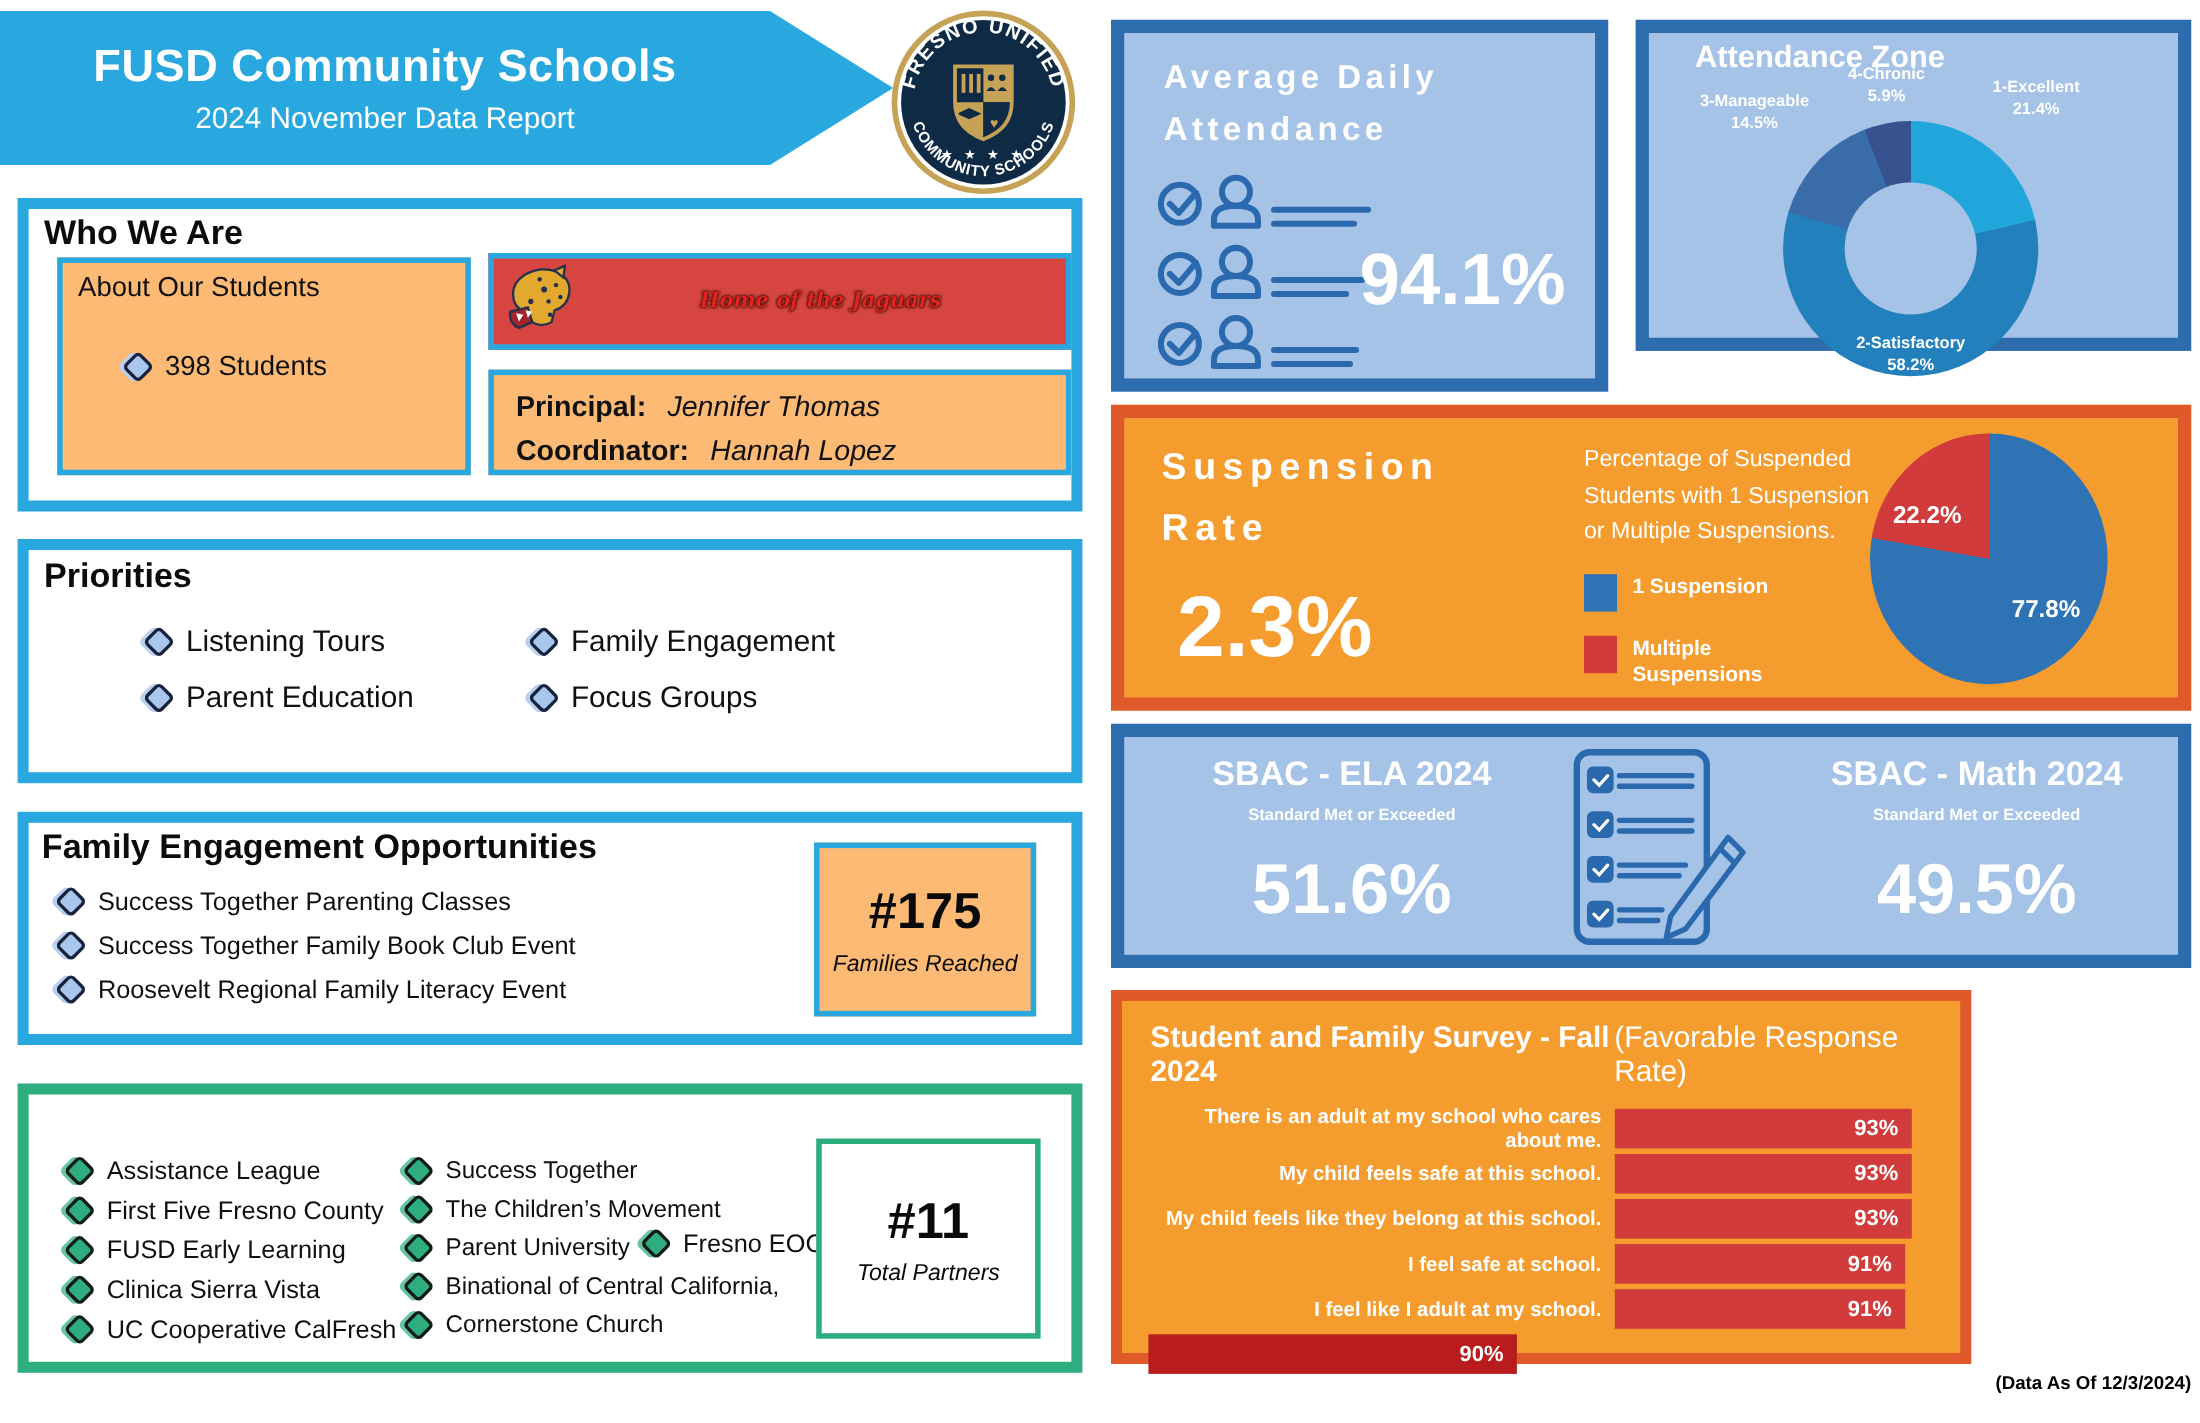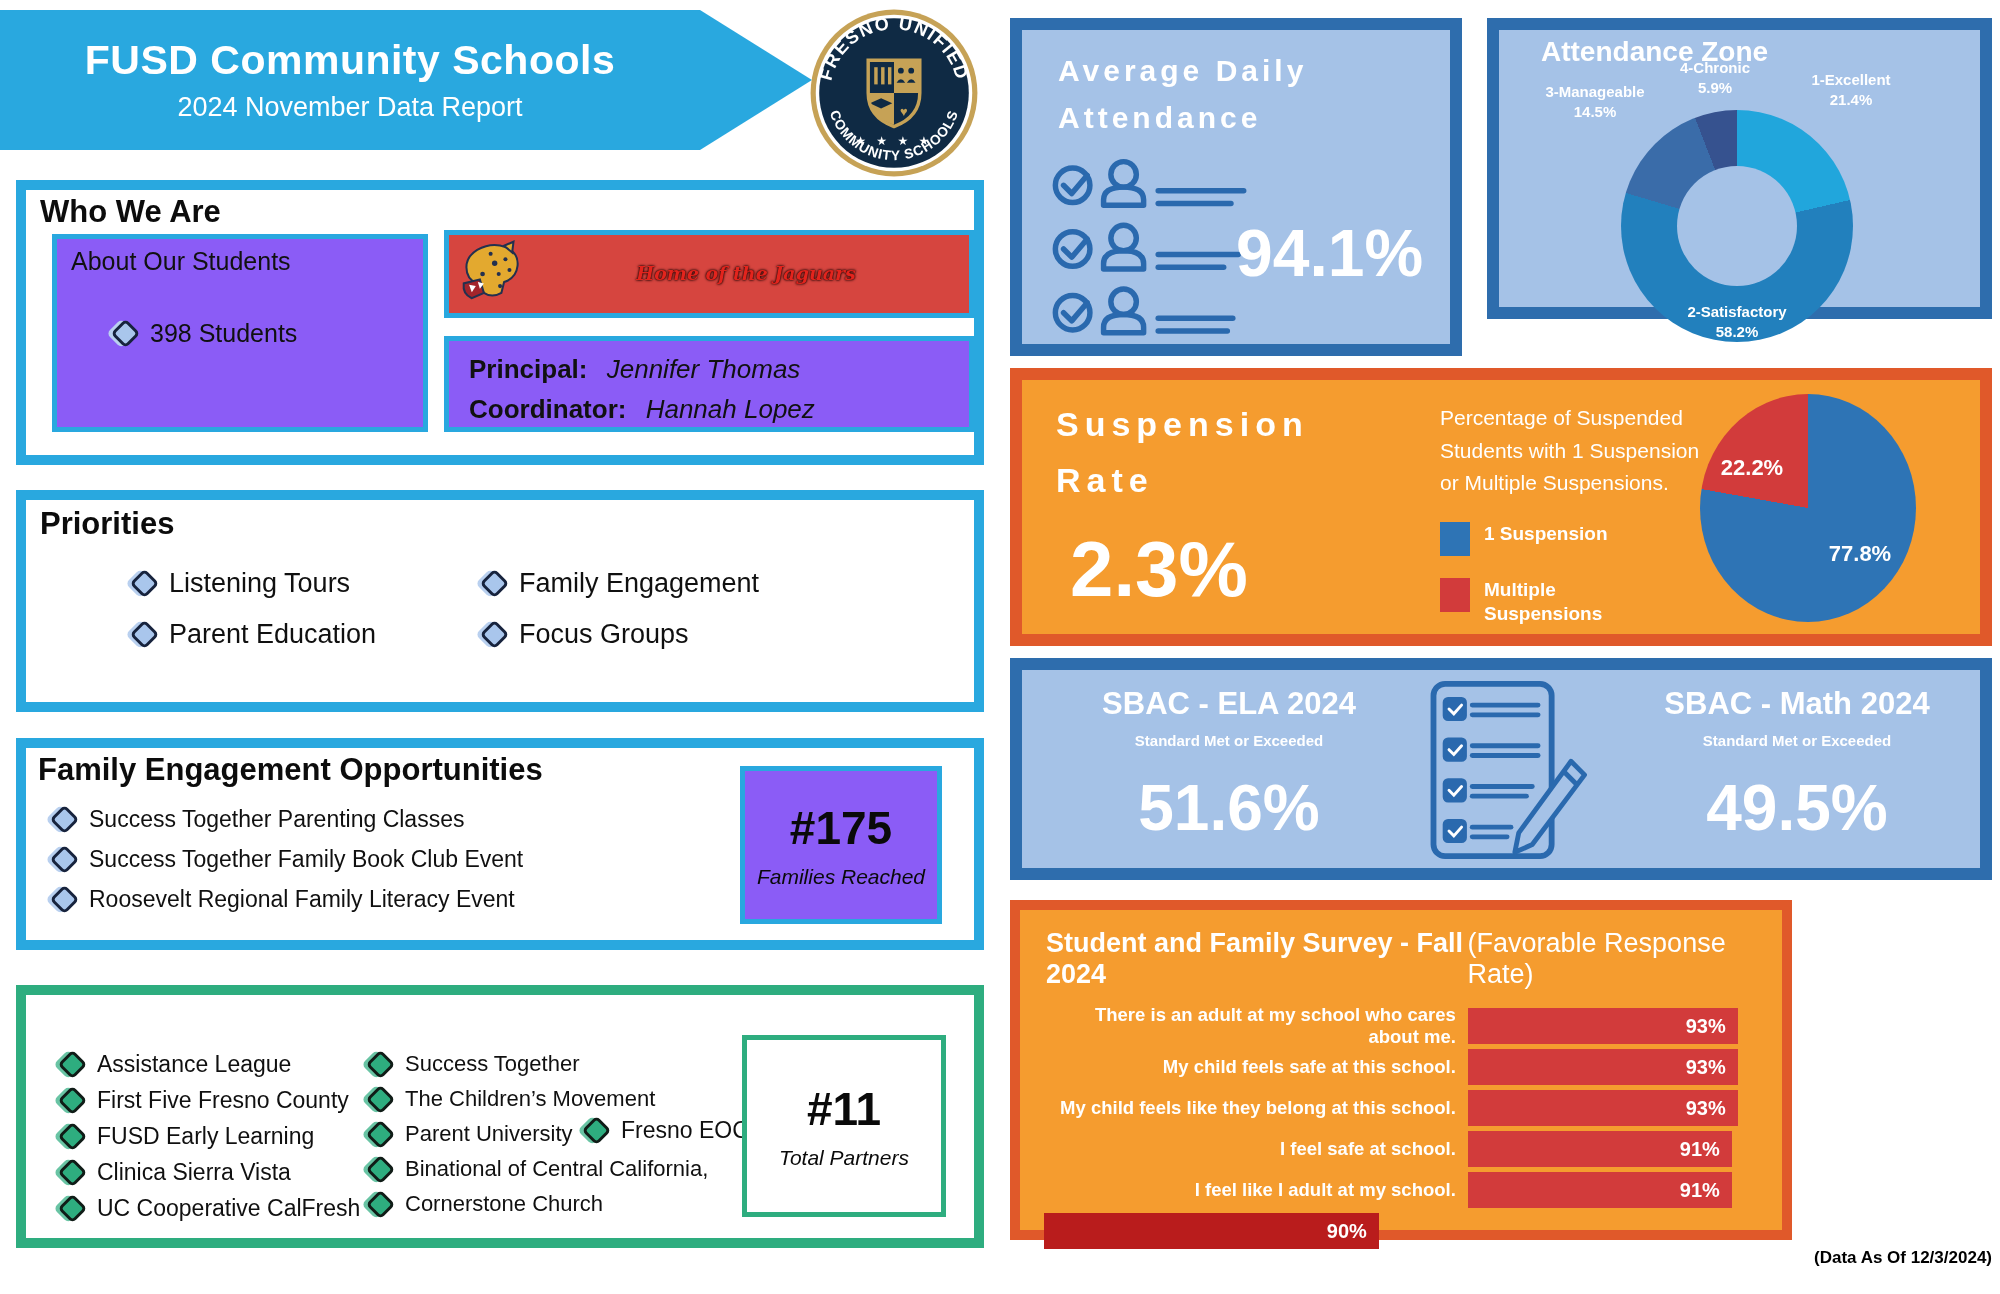--- a/index.html
+++ b/index.html
@@ -14,21 +14,21 @@
   .banner-tip { left:700px; top:10px; width:0; height:0;
     border-top:70px solid transparent; border-bottom:70px solid transparent; border-left:112px solid #29A8DF; }
   .banner-title { color:#fff; font-size:41px; font-weight:800; letter-spacing:.5px; }
   .banner-sub { color:#fff; font-size:27px; margin-top:8px; }
   .seal { left:808px; top:7px; width:172px; height:172px; }
 
   
   .lpanel { background:#fff; border:10px solid #29A8DF; }
   .gpanel { background:#fff; border:10px solid #2EAD7F; }
   .panel-title { font-size:31px; font-weight:800; color:#0c0c0c; }
-  .innerbox-b { border:5px solid #29A8DF; background:#8b5cf6; }
+  .innerbox-b { border:5px solid #29A8DF; background:#fdba74; }
   .innerbox-g { border:5px solid #2EAD7F; background:#fff; }
 
   .li-row { display:flex; align-items:center; gap:14px; }
   .diamond { width:21px; height:21px; transform:rotate(45deg); border-radius:5px; flex:0 0 21px; }
   .diamond.blue { background:#A9C6EC; border:3px solid #17233d; box-shadow:-3px 3px 0 #b9d0ef; }
   .diamond.green { background:#2EAD7F; border:3px solid #101c17; box-shadow:-3px 3px 0 #69c4a4; }
   .li-text { font-size:23px; color:#101010; }
 
   .statbox { display:flex; flex-direction:column; align-items:center; justify-content:center; gap:10px; }
   .stat-num { font-size:46px; font-weight:800; color:#0a0a0a; }

